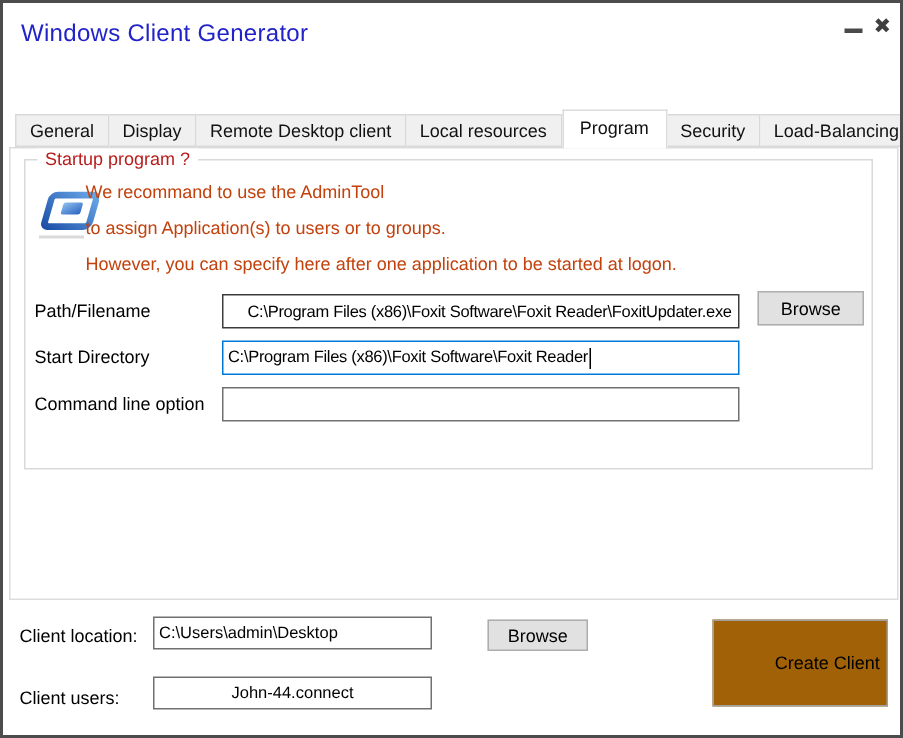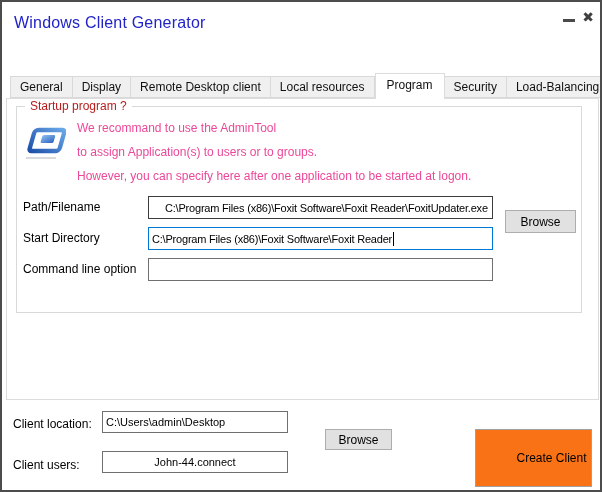--- a/index.html
+++ b/index.html
@@ -47,54 +47,54 @@
     position:absolute; left:9px; top:7px; width:566px; height:207px;
     border:1px solid #d9d9d9;
   }
   .group-label{
     position:absolute; left:8px; top:-8px; background:#ffffff;
     padding:0 5px; font-size:12px; color:#b91c1c;
   }
 
   .app-icon{ position:absolute; left:5px; top:16px; width:44px; height:40px; }
 
-  .info-line{ position:absolute; left:60px; font-size:12px; color:#ec4899; white-space:nowrap; }
+  .info-line{ position:absolute; left:40px; font-size:12px; color:#c2410c; white-space:nowrap; }
 
   .frow-label{ position:absolute; left:6px; font-size:12px; color:#000; }
 
   .box{
     position:absolute; left:131px; width:345px; height:23px;
     background:#fff; border:1px solid #707070;
     font-size:11px; letter-spacing:-0.2px; color:#000;
     padding:0 3px; line-height:21px; white-space:nowrap; overflow:hidden;
   }
   input.box{ line-height:normal;padding-left:16px; }
   .box.dark{ border:1px solid #3c3c3c; }
   .box.focus{ border:1px solid #0078d7; }
   .caret{ display:inline-block; width:1px; height:14px; background:#000; vertical-align:middle; margin-left:1px; }
   .val{ vertical-align:middle; }
 
   .push-btn{
     background:#e1e1e1; border:1px solid #adadad; font-size:12px; color:#000;
     font-family:"Liberation Sans","DejaVu Sans",sans-serif;
-    cursor:default;margin-top:16px;
+    cursor:default;
   }
   .browse-top{ position:absolute; left:488px; top:87px; width:71px; height:23px; }
 
   
   .f-label{ position:absolute; font-size:12px; color:#000; }
   .f-box{
     position:absolute; left:100px; width:186px; height:22px;
     background:#fff; border:1px solid #707070; font-size:11px; color:#000;
     padding:0 3px; font-family:"Liberation Sans","DejaVu Sans",sans-serif;
   }
   .browse-bottom{ position:absolute; left:323px; top:411px; width:67px; height:21px; }
   .create-btn{
     position:absolute; left:473px; top:411px; width:117px; height:58px;
-    background:#f97316; border:1px solid #a0a0a0; font-size:12px;padding-left:36px;
+    background:#a16207; border:1px solid #a0a0a0; font-size:12px;padding-left:36px;
   }
 </style>
 </head>
 <body>
 
 <div class="dialog">
 
   <div class="title">Windows Client Generator</div>
   <div class="win-controls">
     <span class="btn-min"></span>

